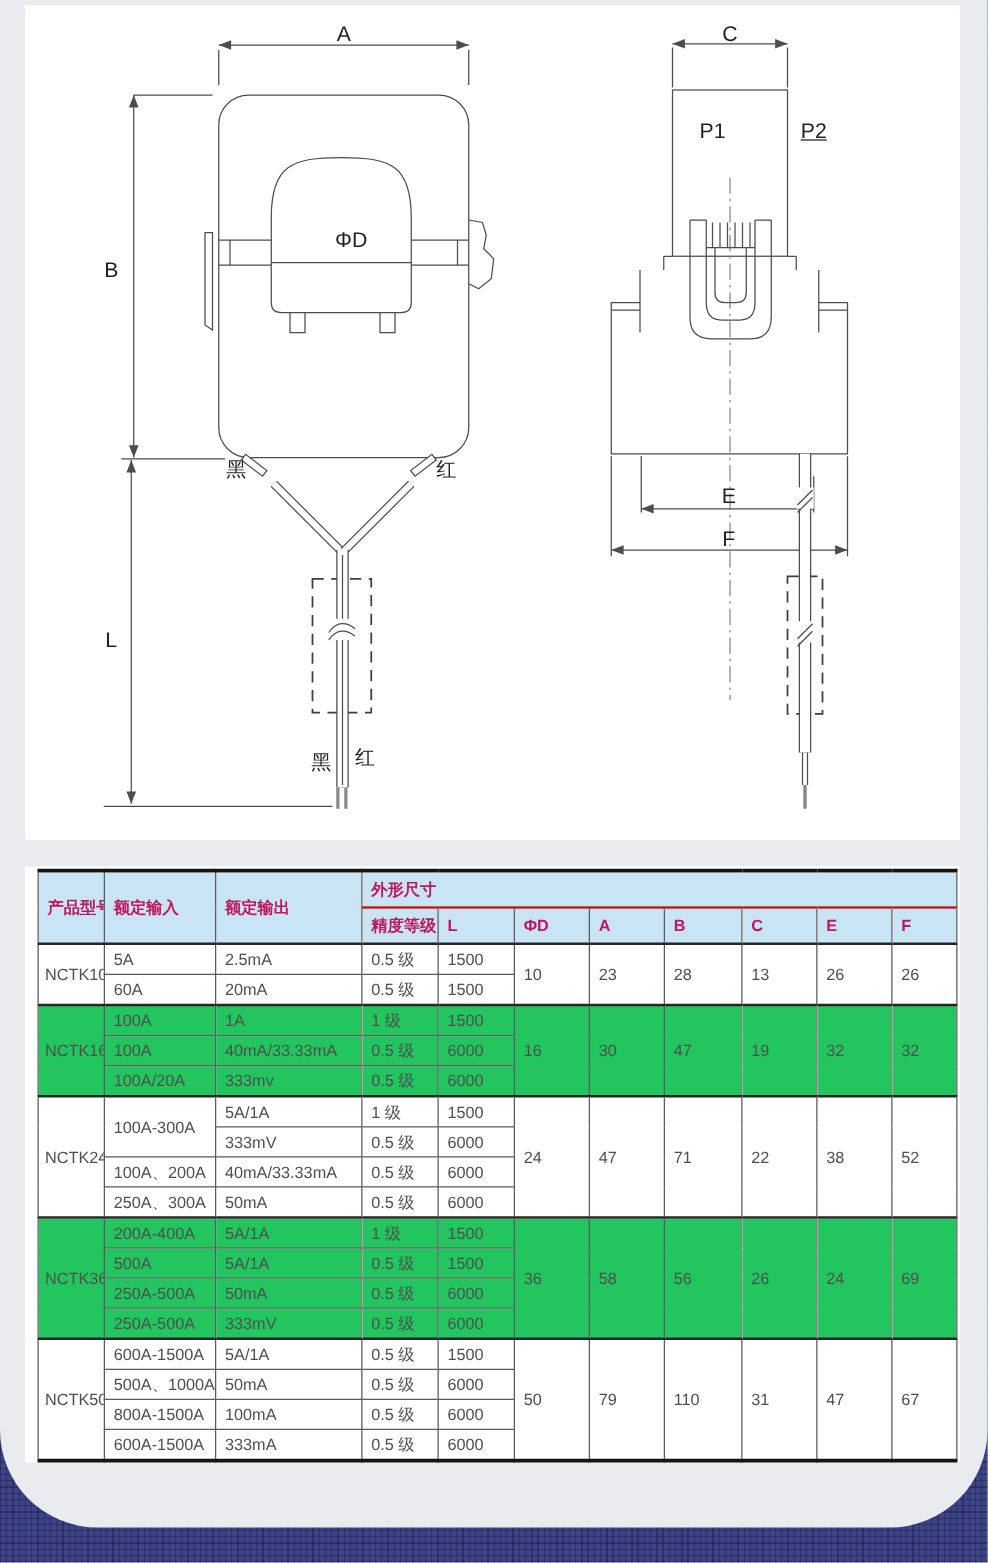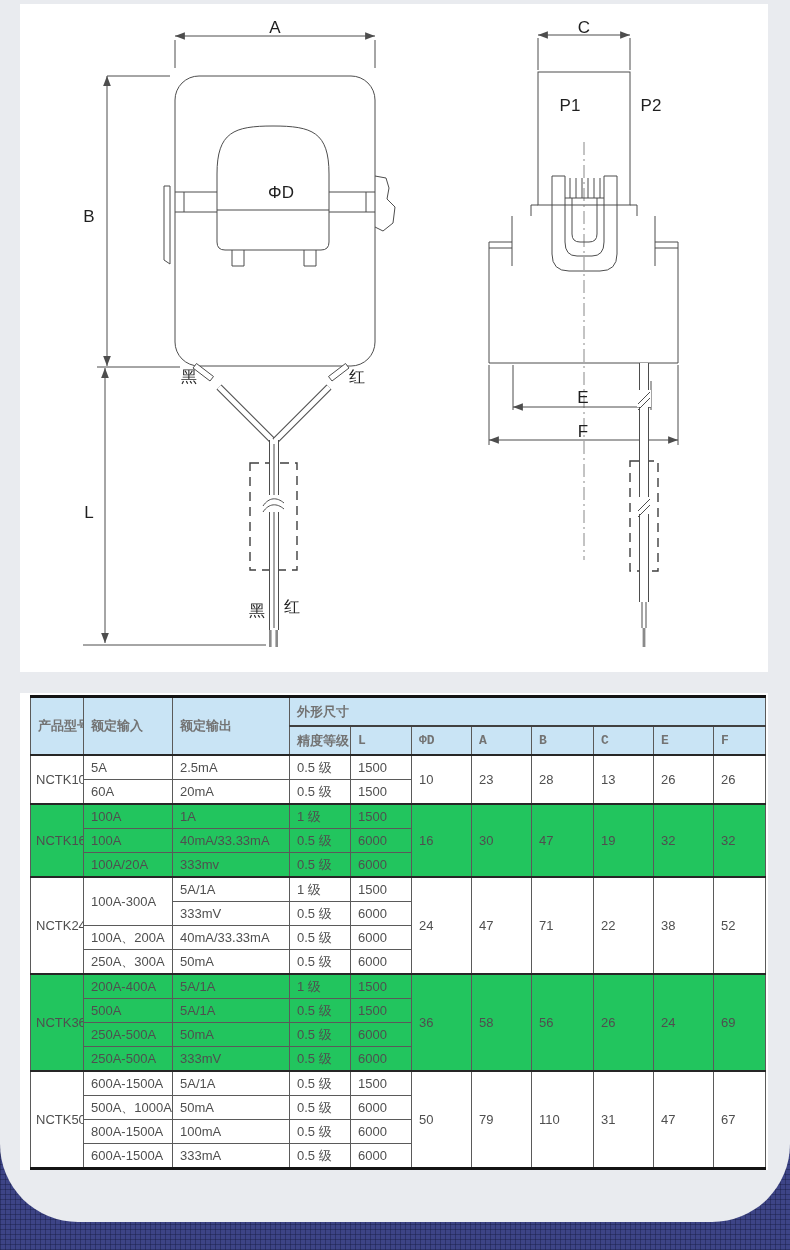--- a/index.html
+++ b/index.html
@@ -49,23 +49,23 @@
     border:1.5px solid #3a3a3a;
     border-top:3.5px solid #141414;
     border-bottom:3.5px solid #141414;
   }
   .spec th,.spec td{
     border:1px solid #5a5a5a;
     padding:0 0 0 7px;text-align:left;vertical-align:middle;
     overflow:hidden;white-space:nowrap;
   }
   .spec thead th{
-    background:#c9e4f5;color:#737373;font-weight:bold;height:27px;
-  }
-  .spec thead tr.sub th{border-top:2px solid #404040;font-family:Liberation Mono, monospace;}
+    background:#c9e4f5;color:#be185d;font-weight:bold;height:27px;
+  }
+  .spec thead tr.sub th{border-top:2px solid #b91c1c;}
   .spec tbody td,.spec tbody th{height:23px;font-weight:normal;background:#ffffff;}
   .spec tbody tr.shaded td,.spec tbody tr.shaded th{background:#22c55e;}
   .spec tbody tr.group-start td,.spec tbody tr.group-start th{border-top:2px solid #262626;}
   .spec tbody th.model{padding-left:5px;}
 </style>
 </head>
 <body>
 
 <div class="card">
 
@@ -163,21 +163,21 @@
     <span class="dim-label" style="left:255px;top:23px;">A</span>
     <span class="dim-label" style="left:69px;top:212px;">B</span>
     <span class="dim-label" style="left:261px;top:188px;">ΦD</span>
     <span class="dim-label cjk-label" style="left:169px;top:373px;">黑</span>
     <span class="dim-label cjk-label" style="left:337px;top:373px;">红</span>
     <span class="dim-label" style="left:69px;top:508px;">L</span>
     <span class="dim-label cjk-label" style="left:237px;top:607px;">黑</span>
     <span class="dim-label cjk-label" style="left:272px;top:603px;">红</span>
     <span class="dim-label" style="left:564px;top:23px;">C</span>
     <span class="dim-label" style="left:509px;top:101px;margin-left:41px;">P1</span>
-    <span class="dim-label" style="left:631px;top:101px;">P2</span>
+    <span class="dim-label" style="left:631px;top:101px;text-decoration:underline;">P2</span>
     <span class="dim-label" style="left:563px;top:393px;">E</span>
     <span class="dim-label" style="left:563px;top:427px;">F</span>
   </div>
 
   <div class="panel" id="table-panel">
     <table class="spec">
       <colgroup>
         <col style="width:53px">
           <col style="width:89px">
           <col style="width:117px">

